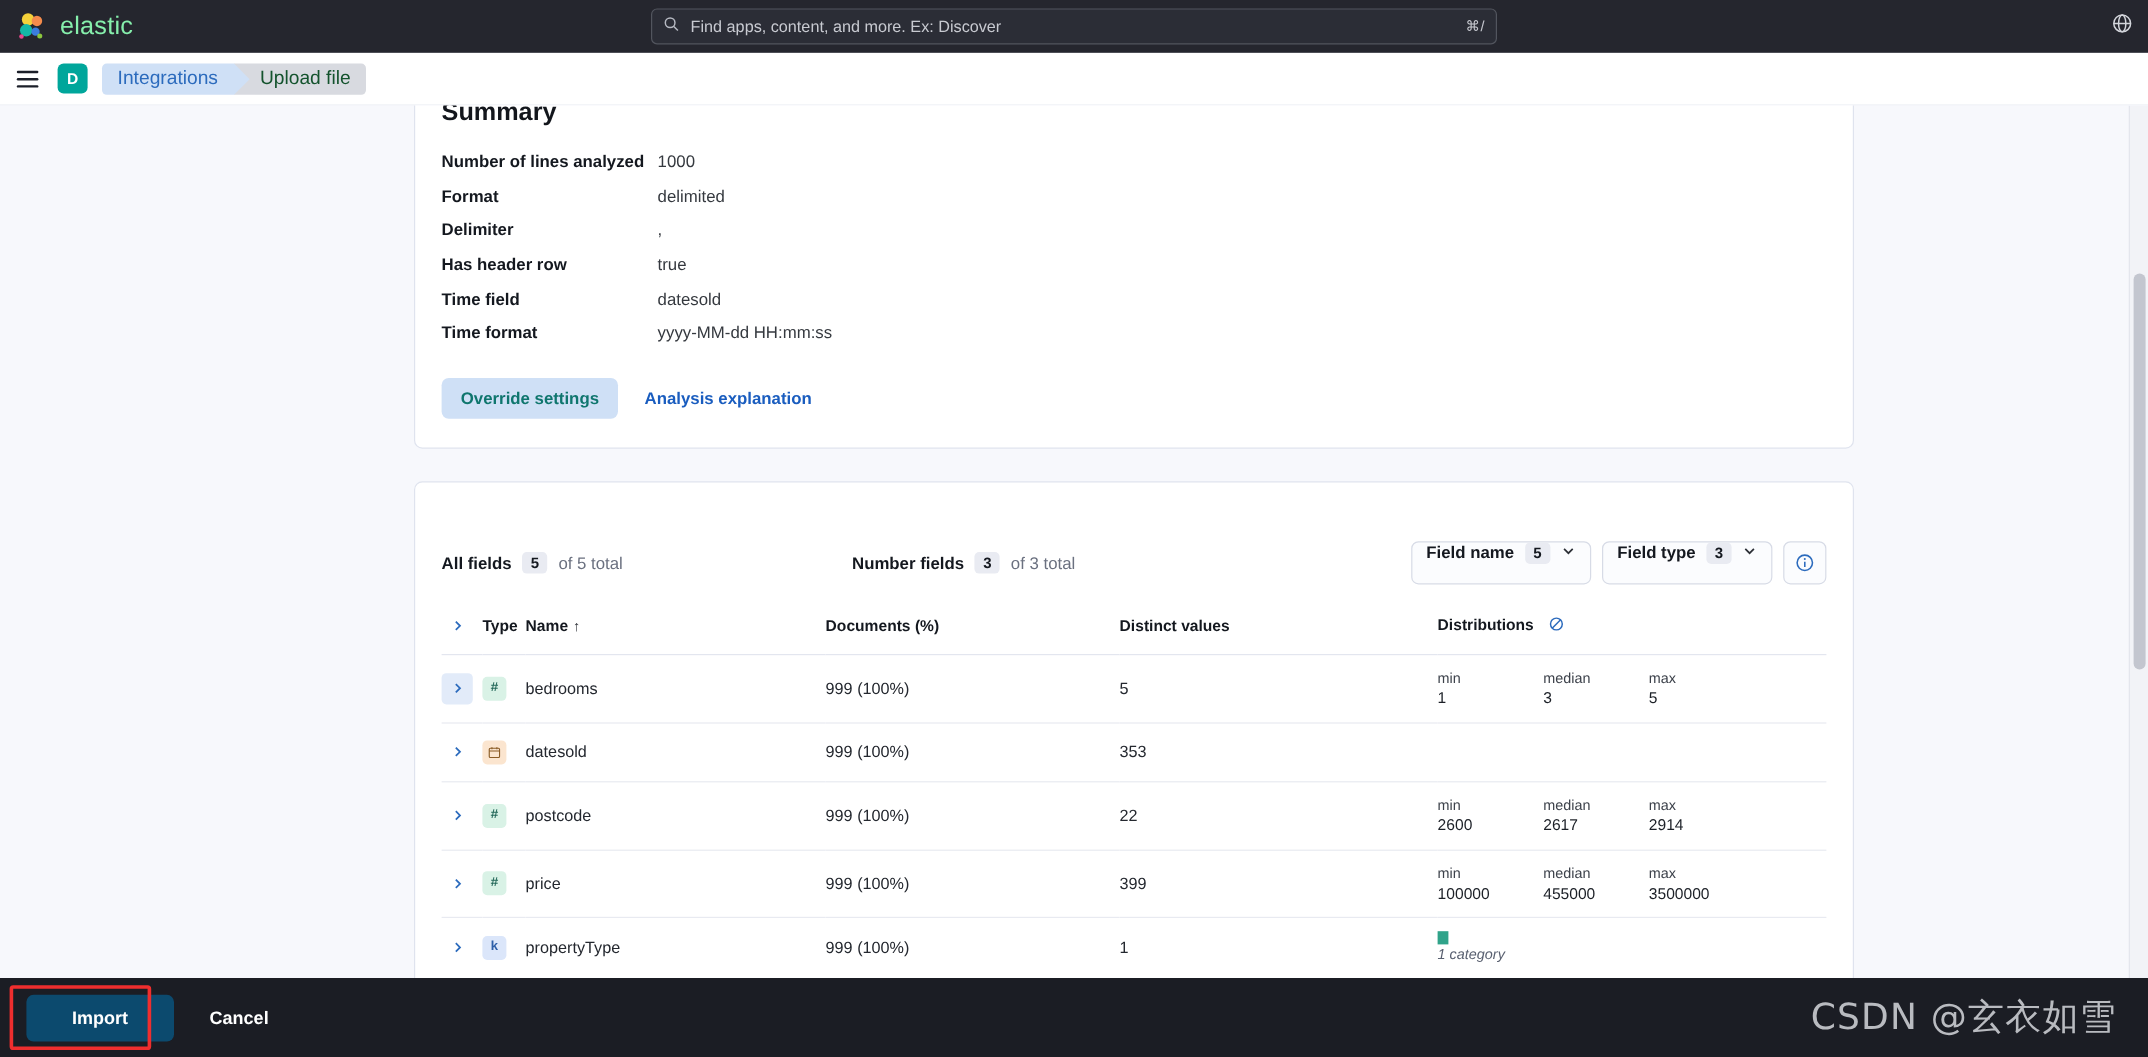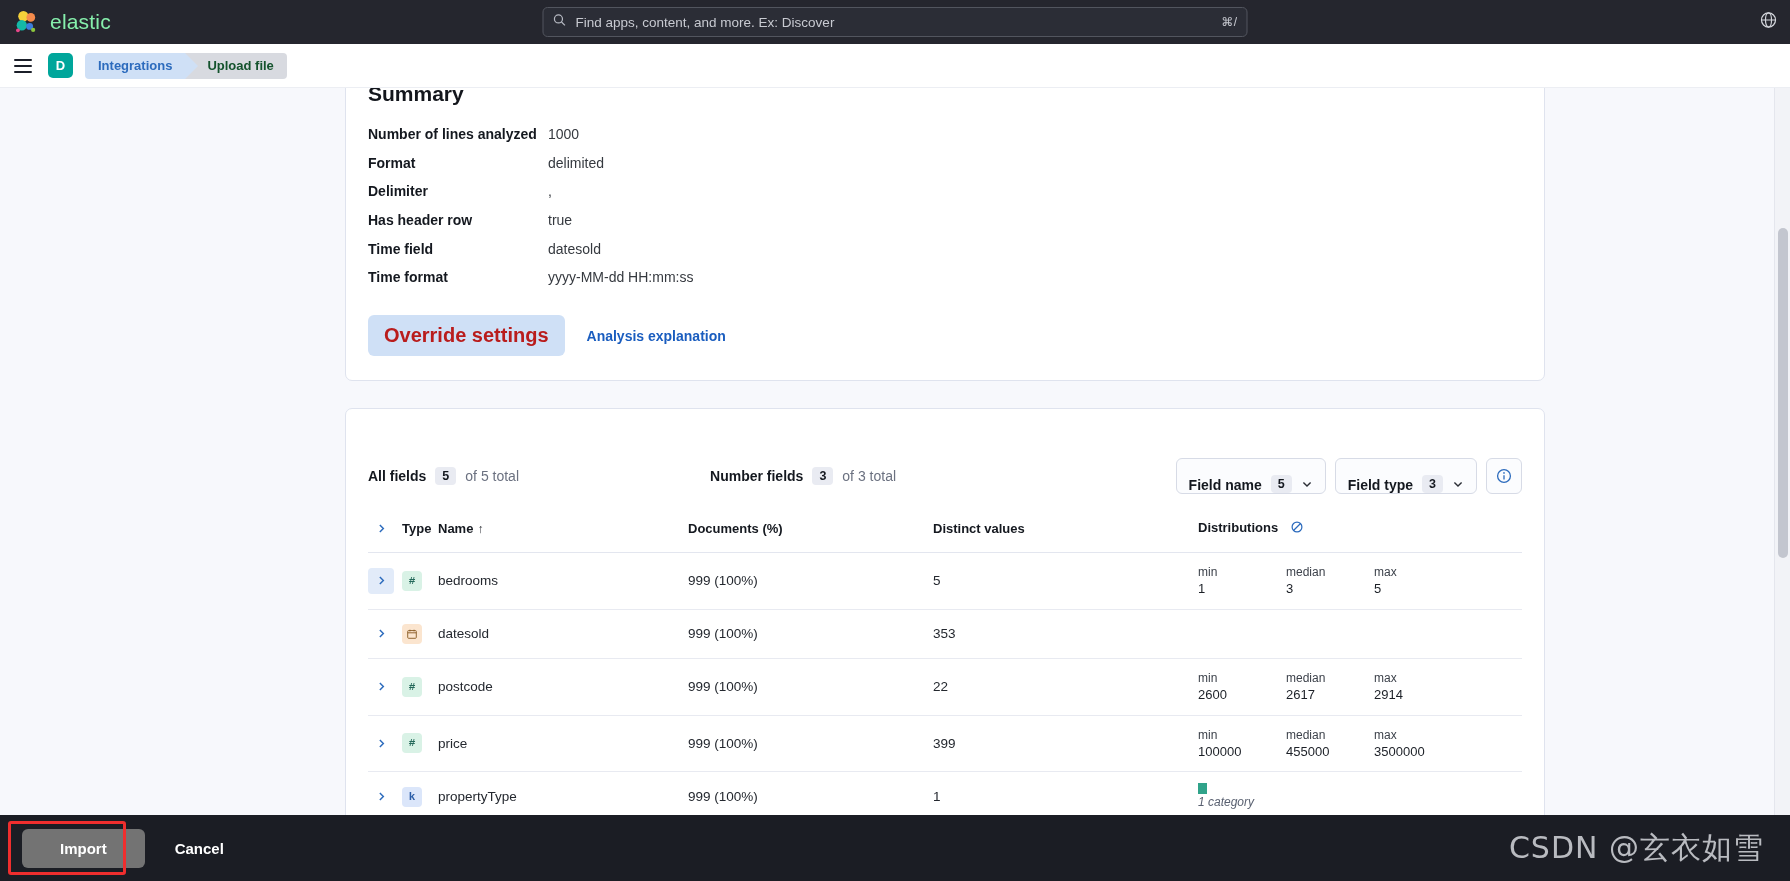--- a/index.html
+++ b/index.html
@@ -53,21 +53,21 @@
             justify-content: center; gap: 4px; align-items: center; cursor: pointer; }
   .burger i { display: block; width: 18px; height: 2px; background: #1b1f29; border-radius: 1px; }
   .space-avatar {
     width: 25px; height: 25px; border-radius: 5px; background: #00a69b;
     color: #fff; font-size: 13px; font-weight: 700;
     display: flex; align-items: center; justify-content: center;
   }
   .crumbs { display: flex; align-items: center; height: 26px; }
   .crumb {
     height: 26px; display: flex; align-items: center;
-    padding: 0 13px 0 16px; font-size: 13px; font-weight: 700;
+    padding: 0 13px 0 16px; font-size: 16px; font-weight: 400;
     position: relative;
     text-align: right;
   }
   .crumb.first {
     background: #cfe0f6; color: #2c6bbd; border-radius: 4px 0 0 4px;
     padding-left: 13px;
   }
   .crumb.first::after {
     content: ""; position: absolute; right: -13px; top: 0;
     border-left: 13px solid #cfe0f6;
@@ -91,22 +91,22 @@
   }
 
   
   .card-summary { margin-top: -35px; padding: 28px 24px 24px 22px; }
   .card-title { font-size: 21px; font-weight: 700; color: #13161c; margin-bottom: 18px; }
   .summary-grid { display: grid; grid-template-columns: 180px 1fr; row-gap: 7px; }
   .sum-k { font-size: 14px; font-weight: 700; color: #14181f; line-height: 1.55; }
   .sum-v { font-size: 14px; color: #35393f; line-height: 1.55; }
   .btn-row { display: flex; align-items: center; gap: 12px; margin-top: 26px; }
   .btn-soft {
-    background: #cfe0f6; color: #b91c1c; border: none;
-    font-size: 20px; font-weight: 600; border-radius: 6px;
+    background: #cfe0f6; color: #0f766e; border: none;
+    font-size: 14px; font-weight: 600; border-radius: 6px;
     padding: 9px 16px; cursor: pointer;
     font-family: inherit;
   }
   .btn-empty {
     background: transparent; color: #1a5dbf; border: none;
     font-size: 14px; font-weight: 600; padding: 9px 10px; cursor: pointer;
     font-family: inherit;
   }
 
   
@@ -119,21 +119,21 @@
   .pill {
     background: #e9ebf2; border-radius: 4px; padding: 2px 7px;
     font-size: 12.5px; font-weight: 700; color: #14181f;
   }
   .fieldcount .of { color: #6b7180; }
   .gap-1 { width: 191px; }
   .spacer { flex: 1; }
   .filter-group { display: flex; align-items: center; gap: 9px; }
   .filter-btn {
     height: 36px; border: 1px solid #d7dbe6; border-radius: 6px;
-    background: #fbfcfe; display: flex; align-items: flex-end; gap: 9px;
+    background: #fbfcfe; display: flex; align-items: flex-start; gap: 9px;
     padding: 0 12px; font-size: 14px; font-weight: 700; color: #14181f;
     cursor: pointer; font-family: inherit;
   }
   .filter-btn .pill { font-weight: 700; }
   .icon-btn {
     width: 36px; height: 36px; border: 1px solid #d7dbe6; border-radius: 6px;
     background: #fbfcfe; display: flex; align-items: center; justify-content: center;
     cursor: pointer;
   }
 
@@ -208,21 +208,21 @@
     background: #c3c6cf; top: 140px; height: 330px;
   }
 
   
   .bottombar {
     position: absolute; left: 0; bottom: 0; width: 1790px; height: 66px;
     background: #1b1d24; display: flex; align-items: center;
     padding-left: 22px; gap: 30px;
   }
   .btn-import {
-    background: #737373; color: #ffffff; border: none; border-radius: 6px;
+    background: #0c4a6e; color: #ffffff; border: none; border-radius: 6px;
     font-size: 15px; font-weight: 700; padding: 11px 38px; cursor: pointer;
     font-family: inherit;
   }
   .btn-cancel {
     background: none; border: none; color: #ffffff; font-size: 15px;
     font-weight: 700; cursor: pointer; font-family: inherit;
   }
   .annot-box {
     position: absolute; left: 8px; top: 6px; width: 118px; height: 54px;
     border: 3px solid #ef2e2e; border-radius: 3px; pointer-events: none;

